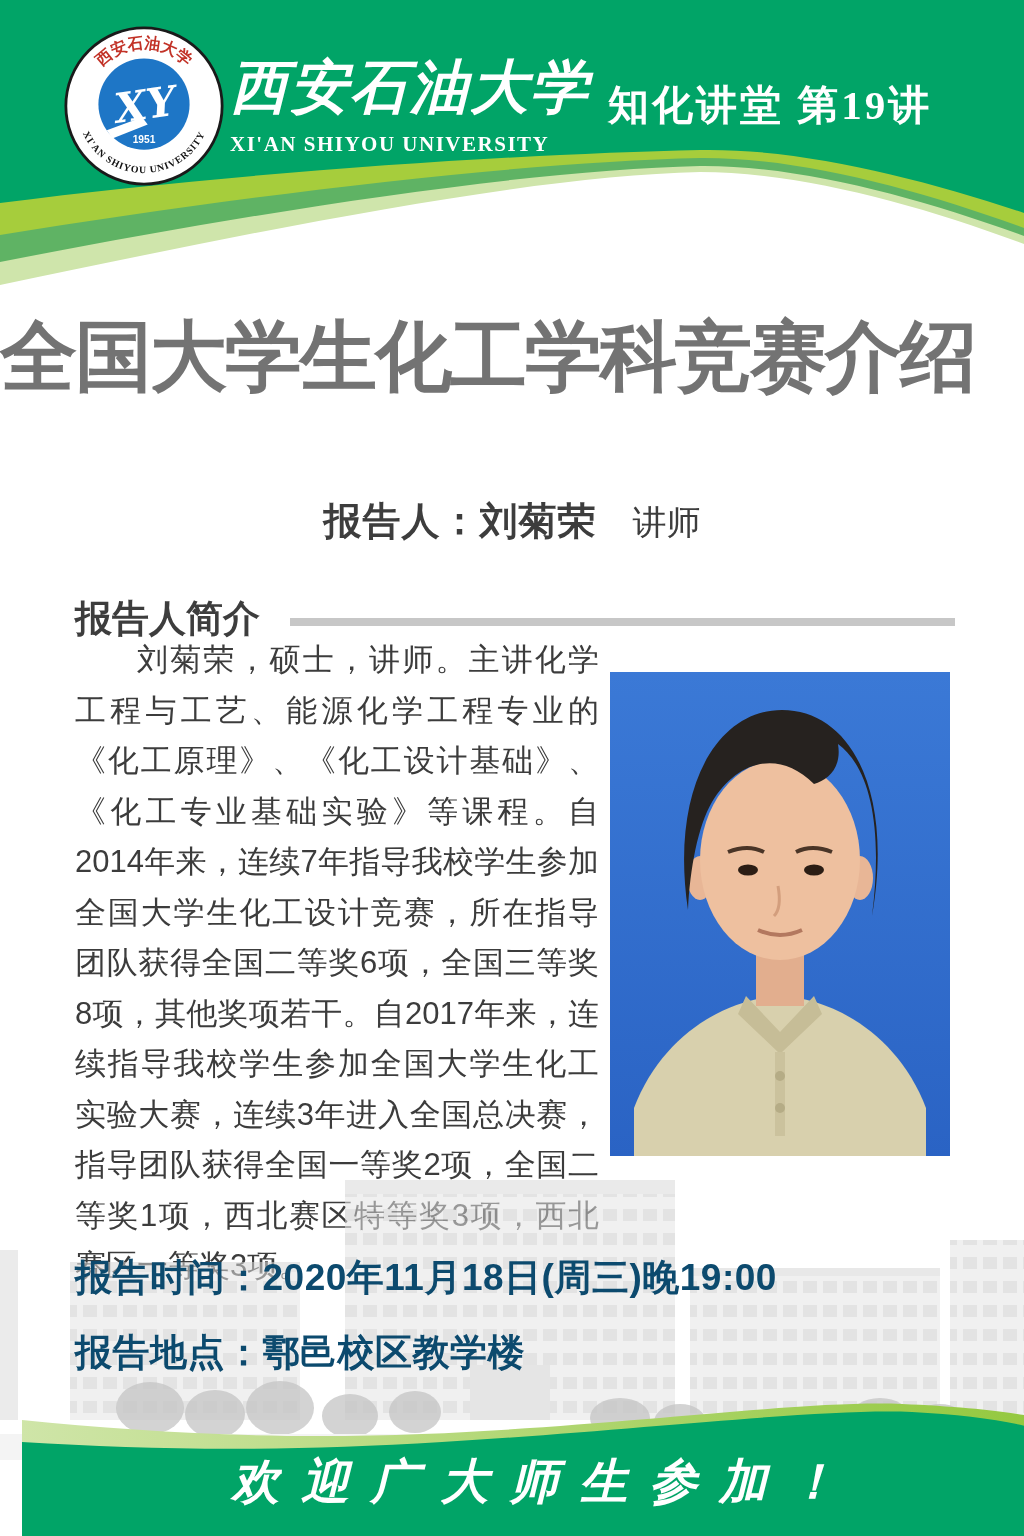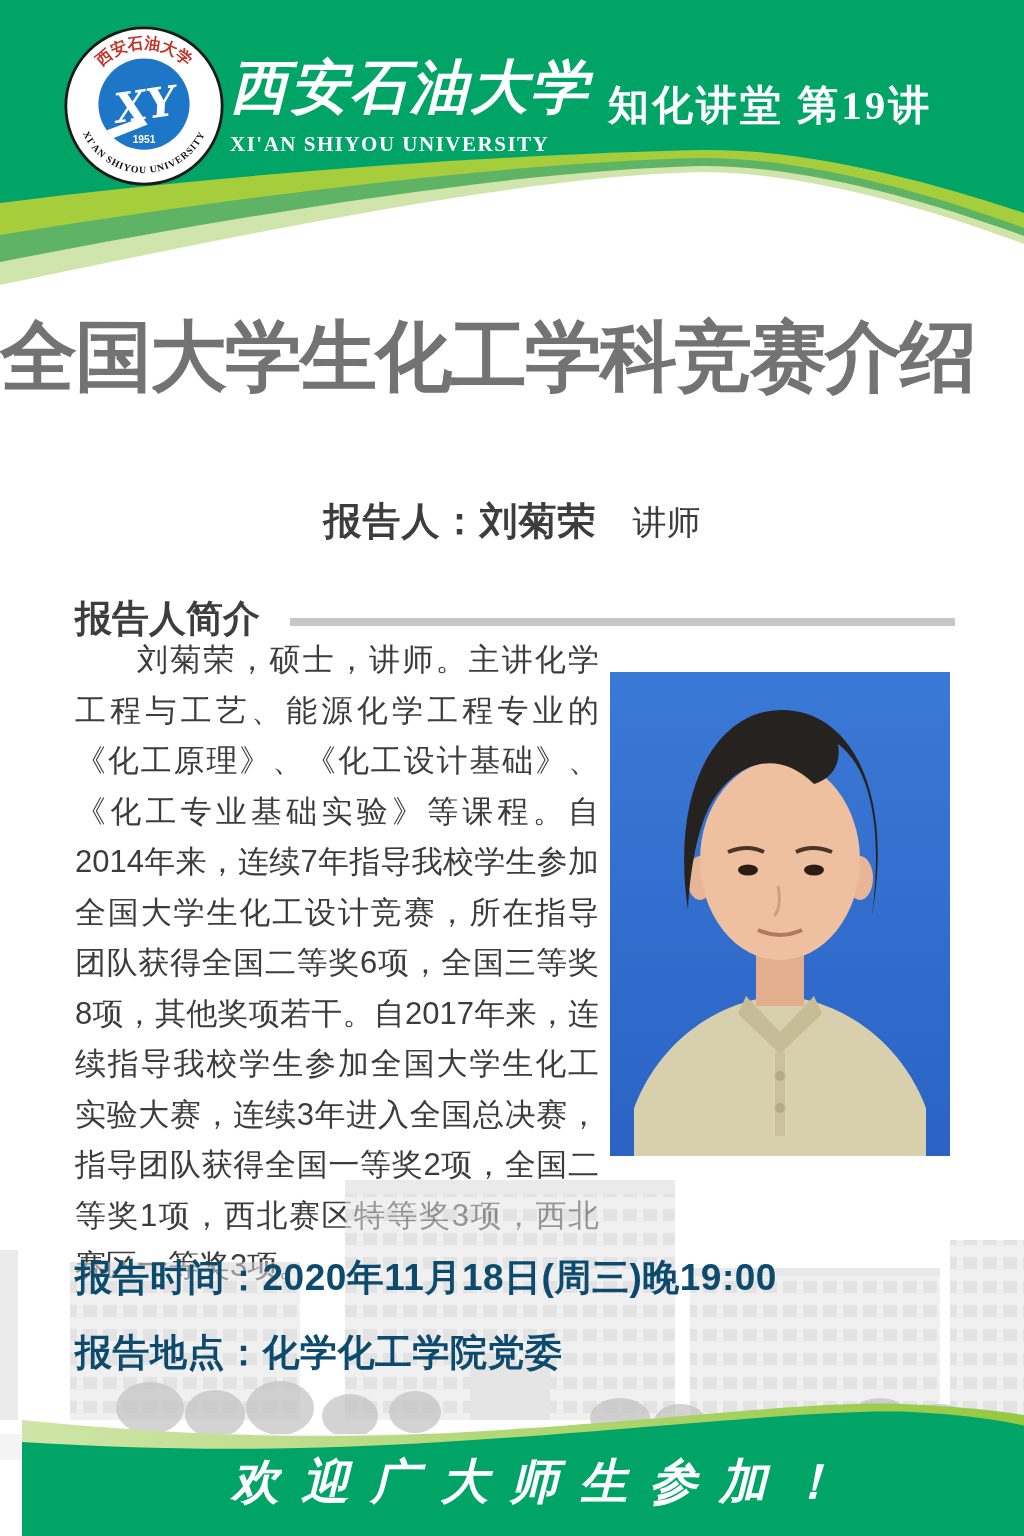--- a/index.html
+++ b/index.html
@@ -167,21 +167,21 @@
       <ellipse cx="940" cy="242" rx="26" ry="18"></ellipse>
     </g>
     <rect x="0" y="254" width="1024" height="26" fill="#ececec"></rect>
   </svg>
 
   <div class="details">
     <div class="detail-line">
       <span>报告时间：</span><span>2020年11月18日(周三)晚19:00</span>
     </div>
     <div class="detail-line">
-      <span>报告地点：</span><span>化学化工学院党委</span>
+      <span>报告地点：</span><span>鄠邑校区教学楼</span>
     </div>
   </div>
 
   <div class="footer">
     <svg class="footer-svg" width="1024" height="140" viewBox="0 0 1024 140">
       <defs>
         <linearGradient id="bandGrad" x1="0" y1="0" x2="1" y2="0">
           <stop offset="0" stop-color="#cfe5a8"></stop>
           <stop offset="1" stop-color="#93c83e"></stop>
         </linearGradient>

